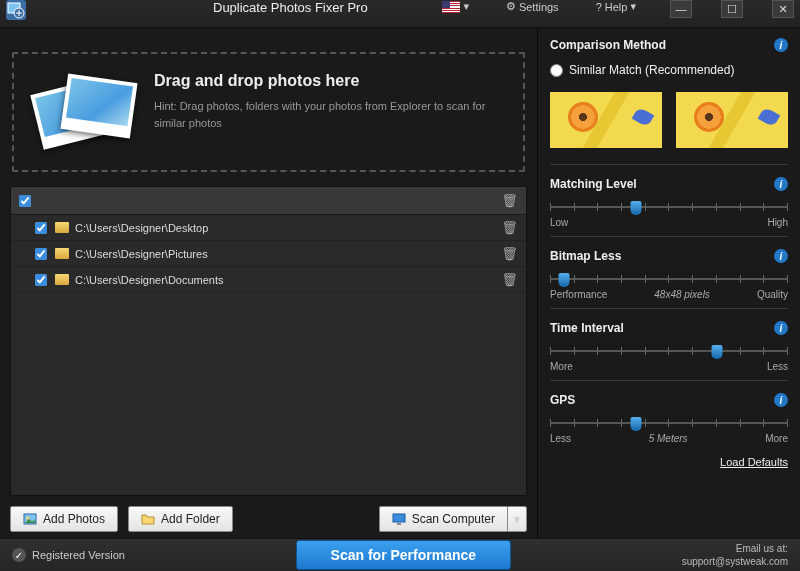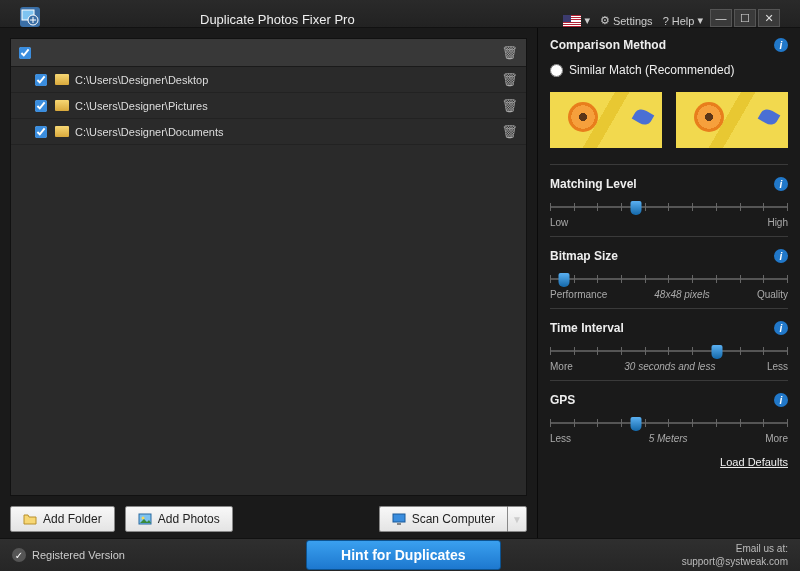--- a/index.html
+++ b/index.html
@@ -1,17 +1,17 @@
 <!DOCTYPE html>
 <html><head>
 <meta charset="utf-8">
 <style>
 * { margin: 0; padding: 0; box-sizing: border-box; font-family: "Segoe UI", Arial, sans-serif; }
 body { background: #1a1a1a; width: 800px; height: 571px; overflow: hidden; color: #ccc; font-size: 12px; }
-.titlebar { height: 28px; background: linear-gradient(#2a2a2a,#222); display: flex; align-items: flex-end; padding: 0 20px; border-bottom: 1px solid #111; }
+.titlebar { height: 28px; background: linear-gradient(#2a2a2a,#222); display: flex; align-items: flex-start; padding: 0 6px; border-bottom: 1px solid #111; gap: 27px; }
 .titlebar-logo { width: 20px; height: 20px; background: #3a6ea5; border-radius: 3px; position: relative; margin-right: 10px; }
 .titlebar-logo svg { width: 20px; height: 20px; }
 .titlebar-title { color: #eee; font-size: 13px; flex: 0 0 auto; margin-left: 150px; }
 .titlebar-spacer { flex: 1; }
 .titlebar-item { color: #ccc; font-size: 11px; margin: 0 5px; display: flex; align-items: center; cursor: pointer; }
 .flag { width: 18px; height: 12px; background: linear-gradient(#b22234 0 7%,#fff 7% 15%,#b22234 15% 23%,#fff 23% 30%,#b22234 30% 38%,#fff 38% 46%,#b22234 46% 53%,#fff 53% 61%,#b22234 61% 69%,#fff 69% 76%,#b22234 76% 84%,#fff 84% 92%,#b22234 92% 100%); position: relative; margin-right: 3px; }
 .flag::before { content:''; position:absolute; left:0; top:0; width:8px; height:7px; background:#3c3b6e; }
 .win-btn { width: 22px; height: 18px; background: #3a3a3a; border: 1px solid #555; margin-left: 2px; display: flex; align-items: center; justify-content: center; font-size: 11px; color: #ddd; cursor: pointer; }
 .content { display: flex; height: 510px; }
 .left-pane { flex: 1; padding: 10px 10px 6px 10px; display: flex; flex-direction: column; }
@@ -80,20 +80,30 @@
     </div>
   <div class="titlebar-item"><span>⚙</span>&nbsp;<span>Settings</span></div>
   <div class="titlebar-item"><span>? Help</span>&nbsp;▾</div>
   <div class="win-btn">—</div>
   <div class="win-btn">☐</div>
   <div class="win-btn">✕</div>
 </div>
 
 <div class="content">
   <div class="left-pane">
+    <div class="dropzone">
+      <div class="photo-stack">
+        <div class="polaroid p1"></div>
+          <div class="polaroid p2"></div>
+      </div>
+      <div class="drop-text">
+        <h2>Drag and drop photos here</h2>
+        <p>Hint: Drag photos, folders with your photos from Explorer to scan for similar photos</p>
+      </div>
+    </div>
 
     <div class="file-list">
       <div class="file-header">
         <input type="checkbox" checked="" class="chk" style="">
         <span class="trash">🗑</span>
       </div>
       <div class="file-row">
         <input type="checkbox" checked="" class="chk" style="">
         <span class="folder-ico"></span>
         <span>C:\Users\Designer\Desktop</span>
@@ -107,33 +117,33 @@
       </div>
       <div class="file-row">
         <input type="checkbox" checked="" class="chk" style="">
         <span class="folder-ico"></span>
         <span>C:\Users\Designer\Documents</span>
         <span class="trash">🗑</span>
       </div>
     </div>
 
     <div class="left-buttons">
-      <button class="btn">
-        <span class="btn-ico"><svg viewBox="0 0 14 14">
-              <path d="M1 3 L5 3 L6 5 L13 5 L13 12 L1 12 Z" fill="#f7d774" stroke="#b8902c"></path>
-            </svg></span>
-        <span>Add Folder</span>
-      </button>
       <button class="btn">
         <span class="btn-ico"><svg viewBox="0 0 14 14">
               <rect x="1" y="2" width="12" height="10" fill="#7ec3f0" stroke="#2a6aa0"></rect>
               <circle cx="5" cy="6" r="1.5" fill="#f7d957"></circle>
               <path d="M2 11 L6 7 L9 10 L11 8 L13 11 Z" fill="#3a8a3a"></path>
             </svg></span>
         <span>Add Photos</span>
+      </button>
+      <button class="btn">
+        <span class="btn-ico"><svg viewBox="0 0 14 14">
+              <path d="M1 3 L5 3 L6 5 L13 5 L13 12 L1 12 Z" fill="#f7d774" stroke="#b8902c"></path>
+            </svg></span>
+        <span>Add Folder</span>
       </button>
       <div class="scan-combo">
         <button class="btn">
           <span class="btn-ico"><svg viewBox="0 0 14 14">
                 <rect x="1" y="2" width="12" height="8" fill="#3a8dde" stroke="#1a5a9a"></rect>
                 <rect x="5" y="11" width="4" height="2" fill="#888"></rect>
               </svg></span>
           <span>Scan Computer</span>
         </button>
         <div class="combo-arrow">▼</div>
@@ -182,21 +192,21 @@
       </div>
       <div class="slider-labels">
           <span>Low</span>
           <span>High</span>
         </div>
     </div>
     <div class="hr"></div>
 
     <div class="slider-block">
       <div class="section-title">
-          <span>Bitmap Size</span>
+          <span>Bitmap Less</span>
           <span class="info-i">i</span>
         </div>
       <div class="slider-track">
         <div class="track-line"></div>
         <div class="ticks">
             <span></span>
             <span></span>
             <span></span>
             <span></span>
             <span></span>
@@ -234,21 +244,20 @@
             <span></span>
             <span></span>
             <span></span>
             <span></span>
             <span></span>
           </div>
         <div class="thumb-handle" style="left:70%"></div>
       </div>
       <div class="slider-labels">
           <span>More</span>
-          <span class="mid">30 seconds and less</span>
           <span>Less</span>
         </div>
     </div>
     <div class="hr"></div>
 
     <div class="slider-block">
       <div class="section-title">
           <span>GPS</span>
           <span class="info-i">i</span>
         </div>
@@ -278,18 +287,18 @@
 
     <div class="load-defaults">Load Defaults</div>
   </div>
 </div>
 
 <div class="footer">
   <div class="reg">
     <span class="reg-check">✓</span>
     <span>Registered Version</span>
   </div>
-  <button class="scan-btn">Hint for Duplicates</button>
+  <button class="scan-btn">Scan for Performance</button>
   <div class="email">
     <div>Email us at:</div>
     <div>support@systweak.com</div>
   </div>
 </div>
 
 </body></html>

